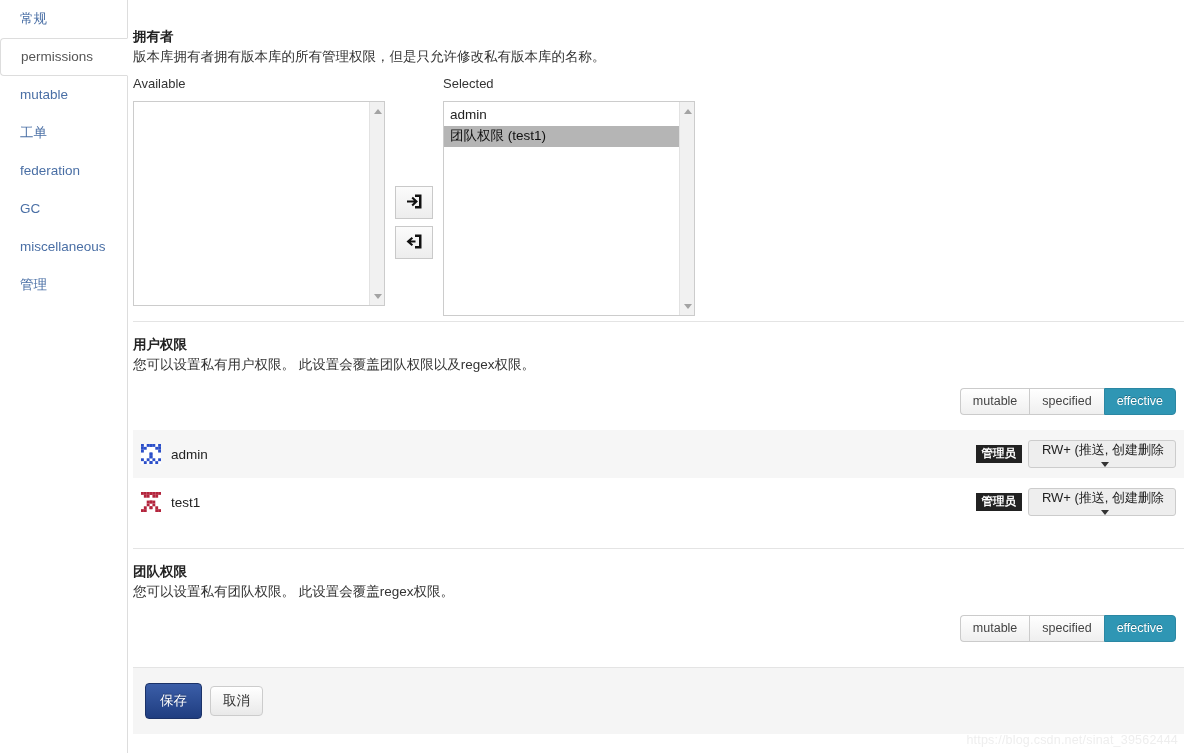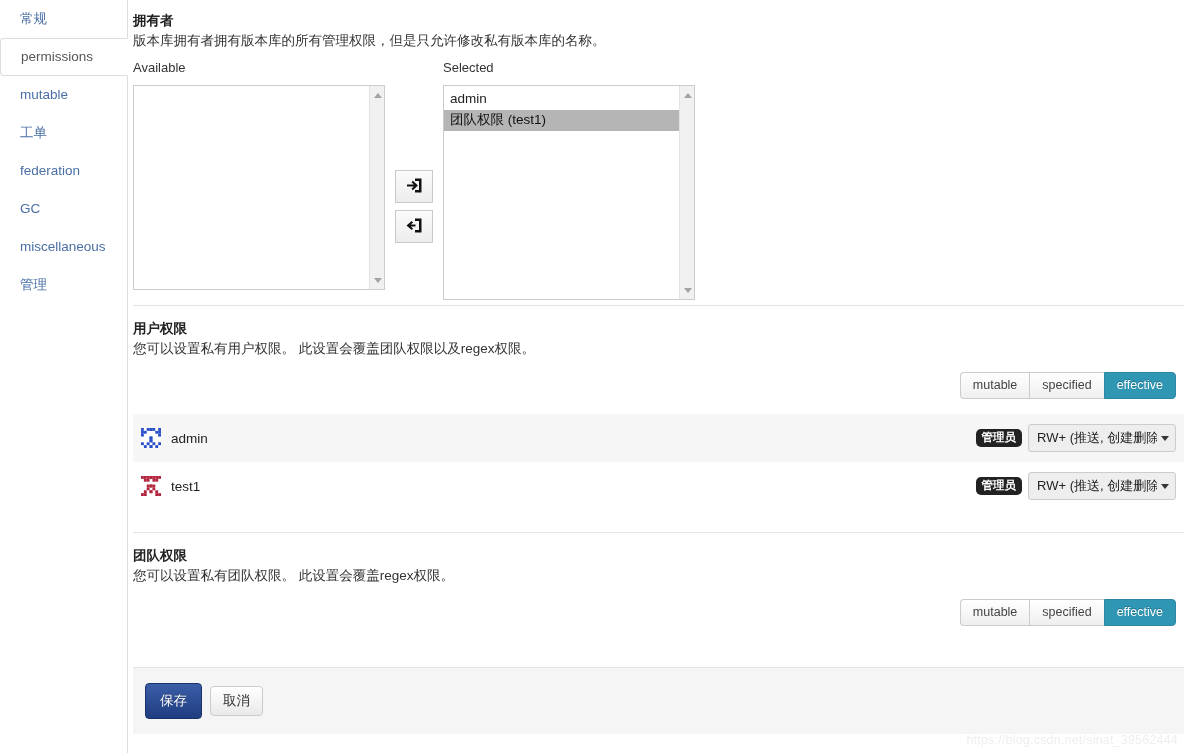--- a/index.html
+++ b/index.html
@@ -57,21 +57,21 @@
     font-size: 13.5px;
     color: #222222;
     margin: 0;
   }
   .sec-desc {
     font-size: 13.5px;
     color: #333333;
     margin: 2px 0 0 0;
   }
 
-  .owner-head { padding-top: 12px; }
+  .owner-head { padding-top: 28px; }
 
   
   .dual {
     position: relative;
     height: 245px;
     margin-top: 10px;
   }
   .col-label {
     position: absolute;
     top: 0;
@@ -204,40 +204,41 @@
     right: 8px; top: 50%;
     transform: translateY(-50%);
     display: flex;
     align-items: center;
   }
   .badge {
     background: #222222;
     color: #ffffff;
     font-size: 11.5px;
     font-weight: bold;
-    border-radius: 5px;
+    border-radius: 0;
     padding: 3px 6px 4px 6px;
     margin-right: 6px;
     line-height: 1;
     white-space: nowrap;
     font-family: Liberation Serif, serif;
   }
   .sel-ctl {
     width: 148px; height: 28px;
     border: 1px solid #cccccc;
     background: #eeeeee;
     border-radius: 3px;
     display: flex;
     align-items: center;
     padding: 0 6px 0 8px;
     font-size: 13px;
     color: #222222;
     overflow: hidden;
     white-space: nowrap;
     cursor: pointer;
+    flex-direction: column;
   }
   .sel-ctl .txt { flex: 1; overflow: hidden; }
   .caret {
     width: 0; height: 0;
     border-left: 4px solid transparent;
     border-right: 4px solid transparent;
     border-top: 5px solid #333333;
     margin-left: 4px;
     flex: 0 0 auto;
   }

